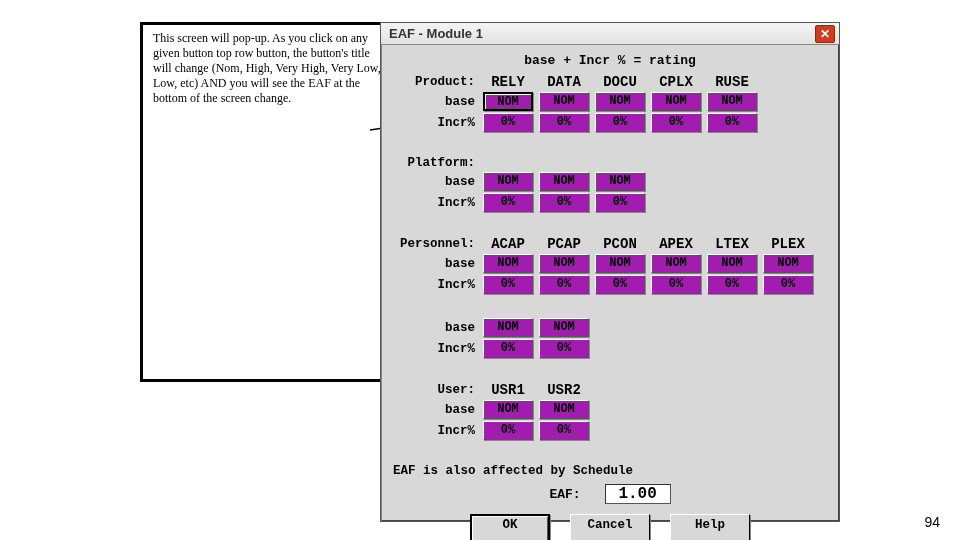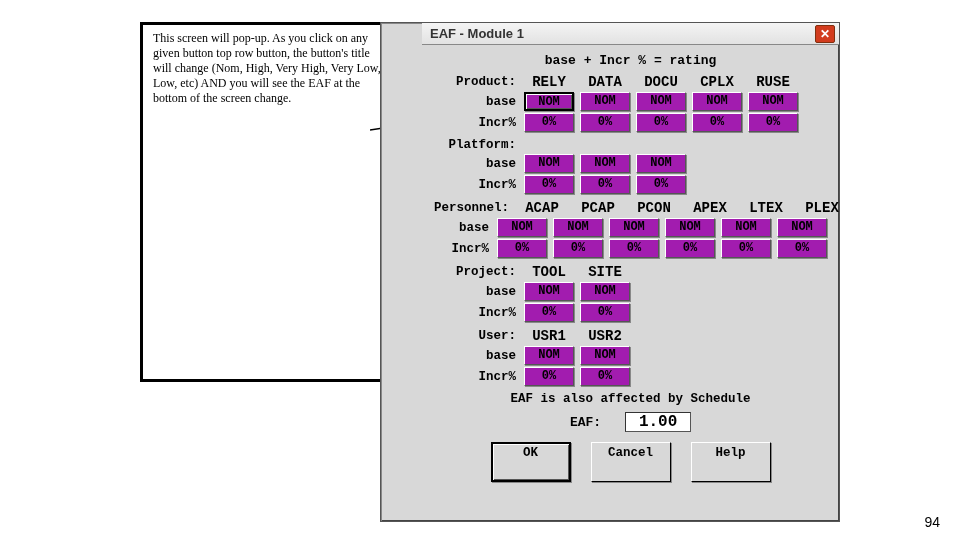--- a/index.html
+++ b/index.html
@@ -27,21 +27,20 @@
     position: absolute;
     left: 380px;
     top: 22px;
     width: 460px;
     height: 500px;
     background: #d8d8d8;
     border: 1px solid #555;
     font-family: "Courier New", monospace;
     font-size: 13px;
     box-shadow: 1px 1px 0 #888 inset, -1px -1px 0 #444 inset;
-    padding-left: 41px;
   }
   .titlebar {
     height: 22px;
     background: linear-gradient(#f4f4f4,#e2e2e2);
     border-bottom: 1px solid #888;
     display: flex;
     align-items: center;
     padding: 0 4px 0 8px;
     font-family: Arial, sans-serif;
     font-size: 13px;
@@ -67,21 +66,21 @@
   .content {
     padding: 8px 12px 4px 12px;
     color: #000;
   }
   .formula {
     text-align: center;
     margin-bottom: 6px;
     font-weight: bold;
   }
   .section {
-    margin-bottom: 6px;
+    margin-bottom: 24px;
   }
   .row {
     display: flex;
     align-items: center;
     margin-bottom: 2px;
   }
   .lbl {
     width: 90px;
     text-align: right;
     padding-right: 8px;
@@ -113,21 +112,21 @@
     cursor: pointer;
     font-family: "Courier New", monospace;
     font-weight: bold;
     box-shadow: 1px 1px 0 #888;
   }
   .btn-dbl {
     border: 2px solid #000;
     box-shadow: 1px 1px 0 #888, inset 1px 1px 0 #fff, inset -1px -1px 0 #555;
   }
   .eaf-note {
-    text-align: center;
+    text-align: left;
     font-weight: bold;
     font-size: 12.5px;
     margin: 4px 0 6px 0;
   }
   .eaf-row {
     display: flex;
     justify-content: center;
     align-items: center;
     gap: 24px;
     margin-bottom: 10px;
@@ -286,27 +285,20 @@
               <div class="btn">0%</div>
               <div class="btn">0%</div>
               <div class="btn">0%</div>
               <div class="btn">0%</div>
               <div class="btn">0%</div>
               <div class="btn">0%</div>
             </div>
           </div>
         </div>
         <div class="section">
-          <div class="row">
-            <div class="lbl">Project:</div>
-            <div class="cols">
-              <div class="colhead">TOOL</div>
-              <div class="colhead">SITE</div>
-            </div>
-          </div>
           <div class="row">
             <div class="lbl">base</div>
             <div class="cols">
               <div class="btn">NOM</div>
               <div class="btn">NOM</div>
             </div>
           </div>
           <div class="row">
             <div class="lbl">Incr%</div>
             <div class="cols">

